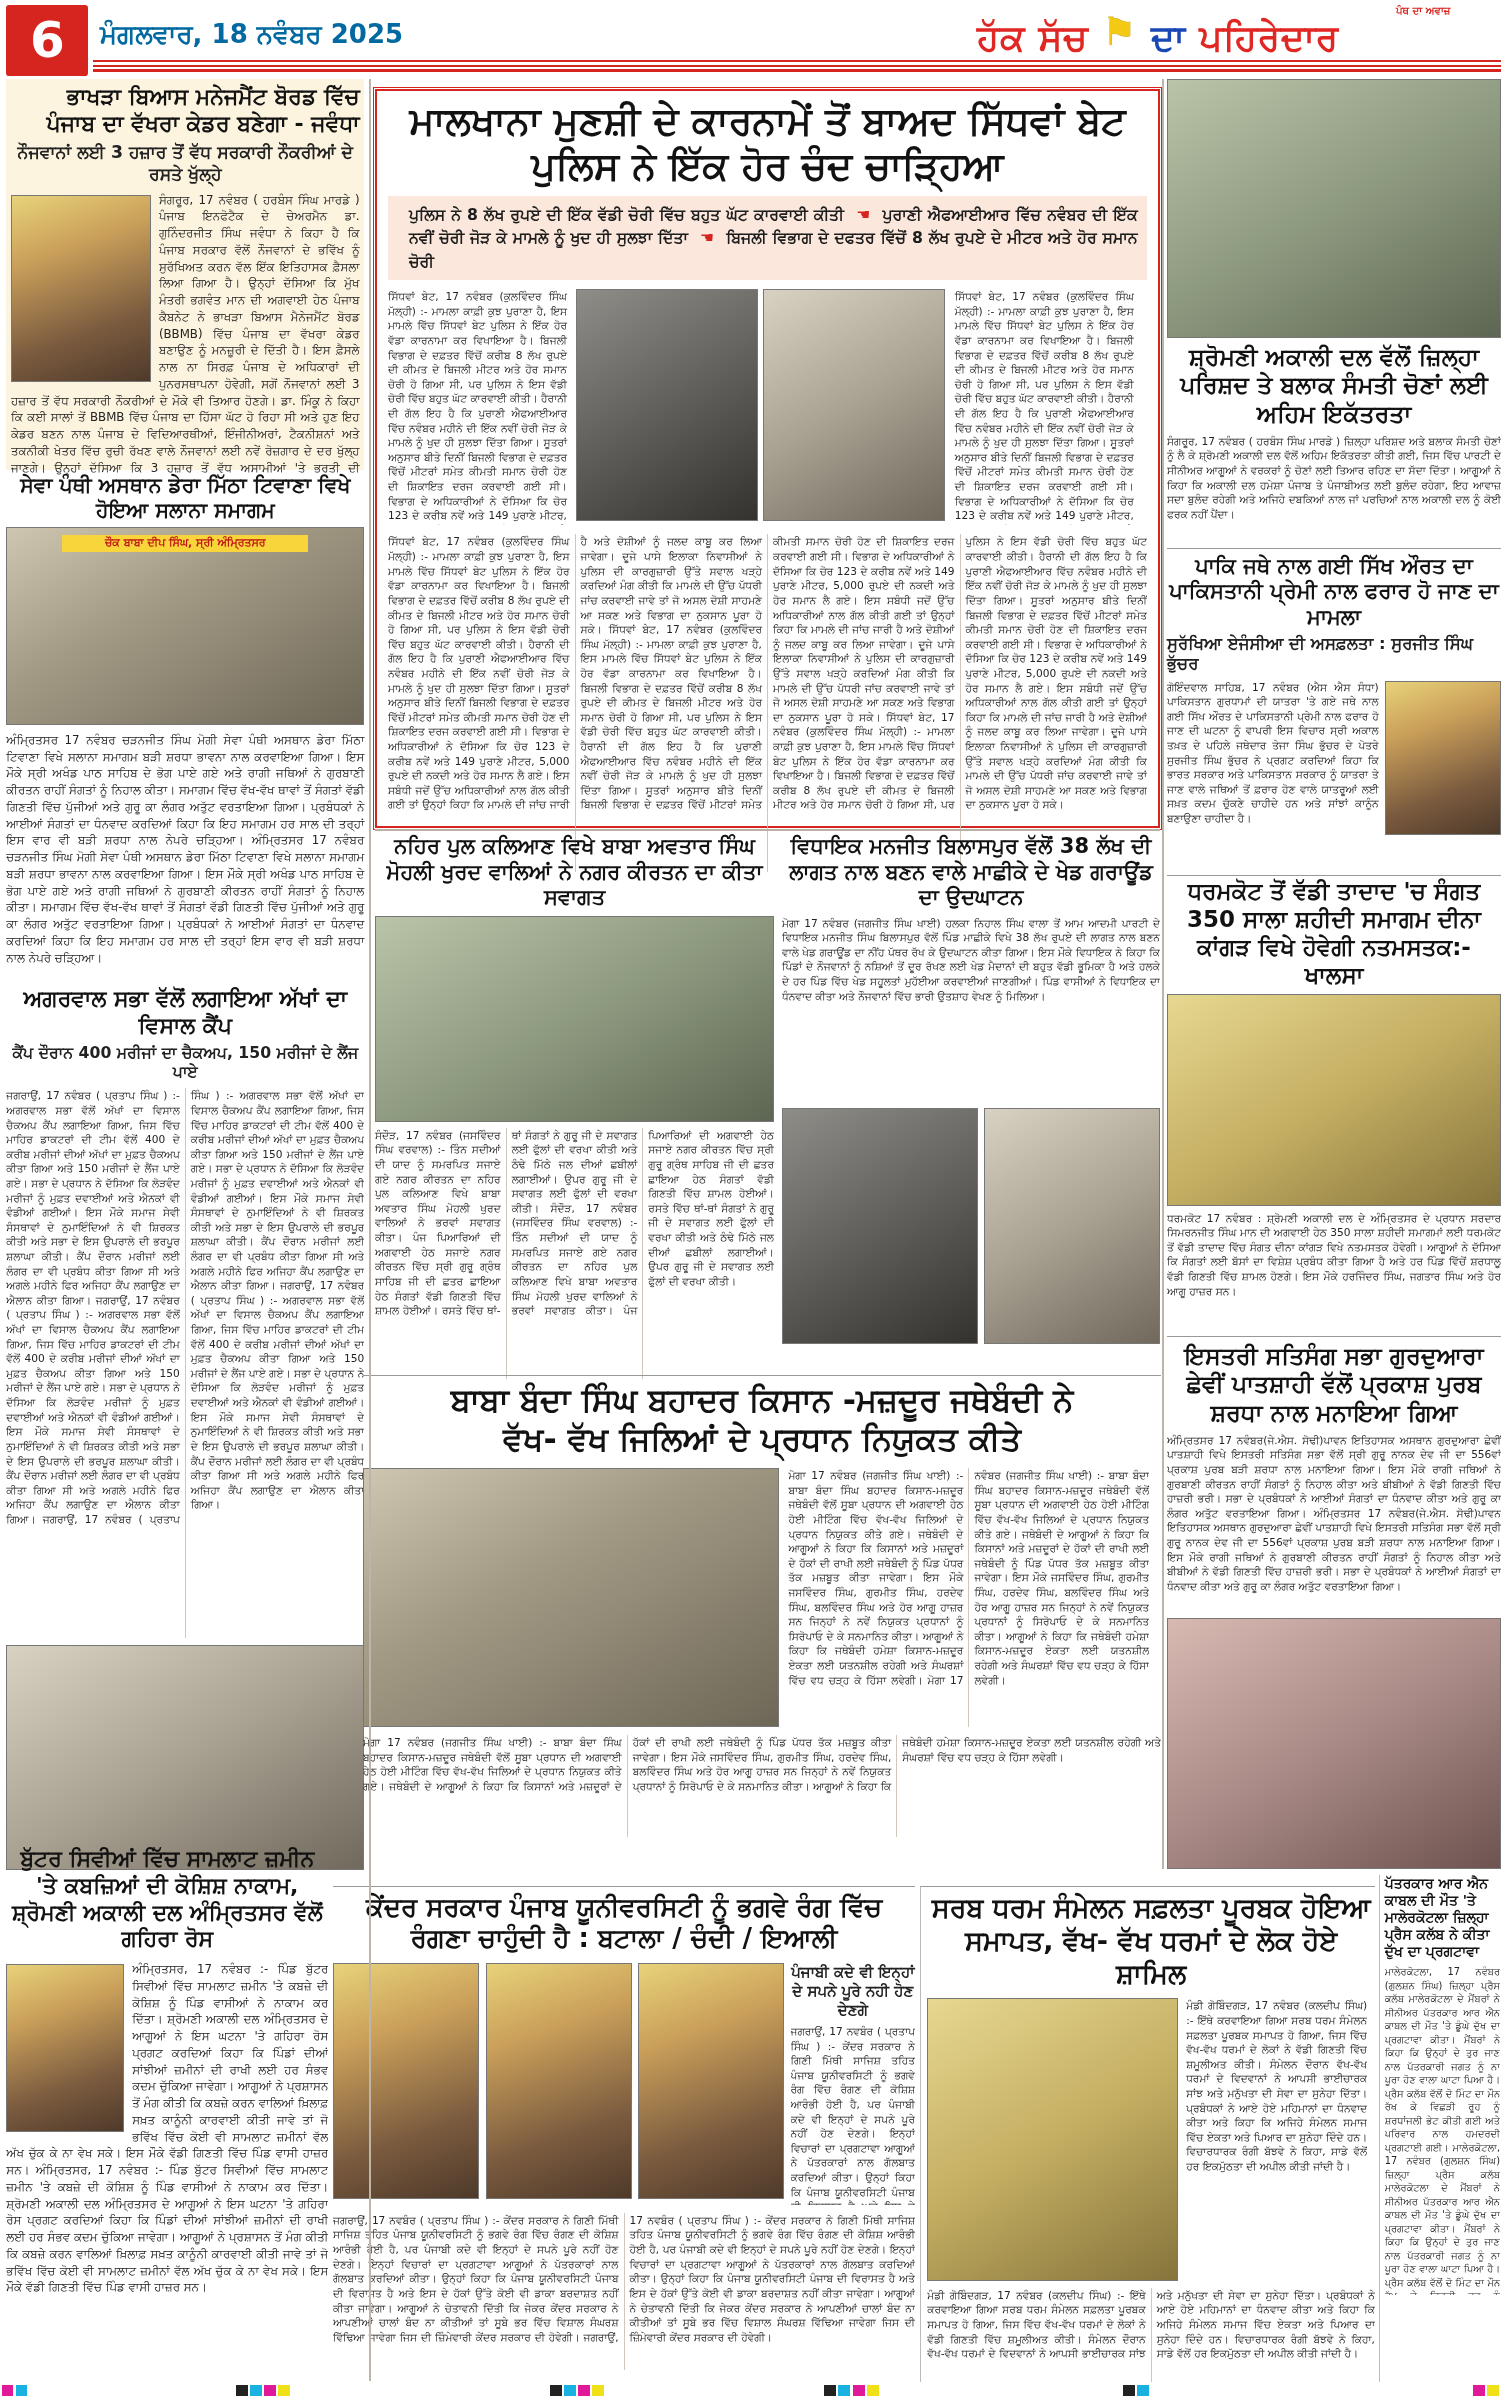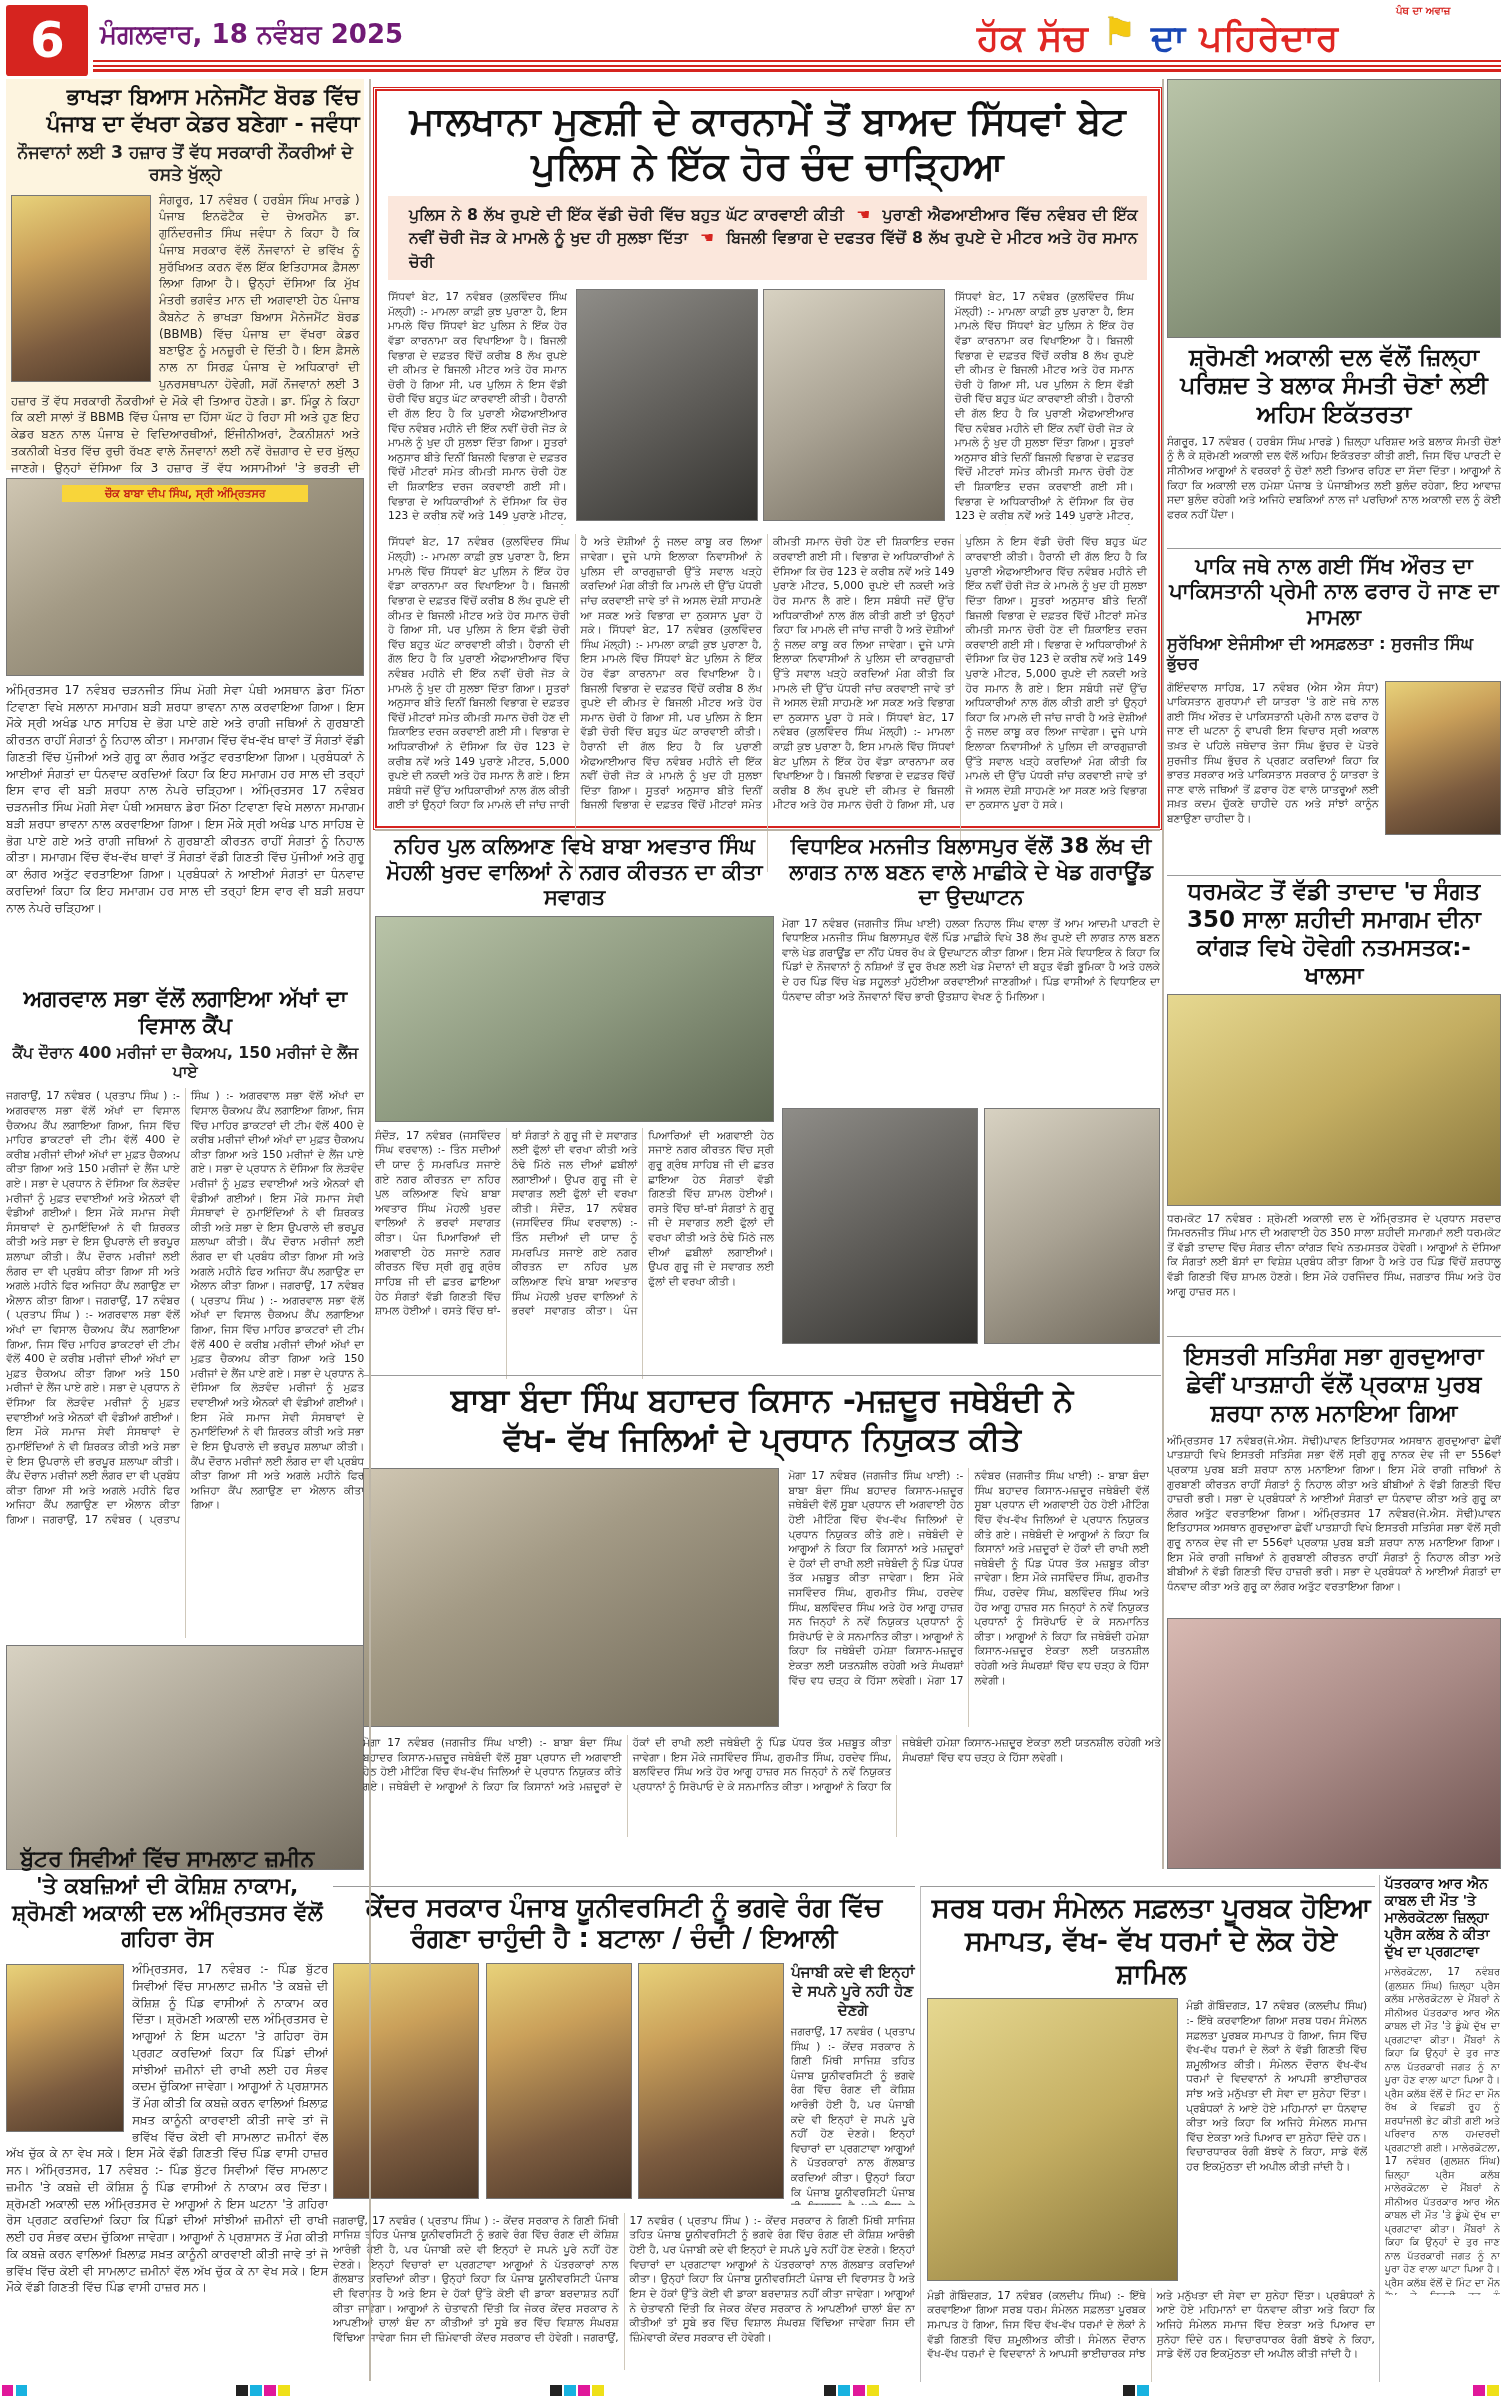--- a/index.html
+++ b/index.html
@@ -2,21 +2,21 @@
 <html style="font-size:12.6px"><head>
 <meta charset="utf-8">
 <style>
   html,body{margin:0;padding:0;background:#e8e8e8;}
   #page{position:relative;width:1506px;height:2401px;background:#ffffff;
         font-family:"DejaVu Sans","Liberation Sans",sans-serif;color:#1a1a1a;overflow:hidden;
         box-shadow:0 0 4.7px rgba(0,0,0,.3);}
   .abs{position:absolute;}
   
   .pgnum{background:#d6241f;color:#fff;font-weight:bold;font-size:50px;display:flex;align-items:center;justify-content:center;border-radius:3.1px;}
-  .date{font-size:26px;font-weight:bold;color:#701a75;}
+  .date{font-size:26px;font-weight:bold;color:#0369a1;}
   .rules3{background:repeating-linear-gradient(to bottom,#d6241f 0 2.4px,#ffffff 2.4px 4.7px,#d6241f 4.7px 7px,#ffffff 7px 9.4px,#d6241f 9.4px 11.8px);}
   .masthead{font-size:36px;font-weight:bold;color:#e02723;white-space:nowrap;letter-spacing:0.8px;}
   .masthead .blue{color:#1947b5;}
   .masthead .flag{color:#f4c913;font-size:39px;vertical-align:4.7px;text-shadow:0 0 0.8px #8a6d00;}
   .tagline{font-size:10.2px;color:#d6241f;font-weight:bold;}
   
   .hl{font-weight:bold;color:#121212;text-align:center;line-height:1.22;}
   .sub{font-weight:bold;color:#222;text-align:center;line-height:1.25;}
   .body-txt{font-size:11.8px;line-height:1.42;text-align:justify;color:#232323;}
   .body-sm{font-size:10.6px;line-height:1.38;text-align:justify;color:#242424;}
@@ -63,20 +63,21 @@
   <div class="abs cream" style="left:6.3px;top:79px;width:358px;height:391px;padding:4.7px;box-sizing:border-box;">
     <div class="hl" style="font-size:22px;text-align:right;">ਭਾਖੜਾ ਬਿਆਸ ਮਨੇਜਮੈਂਟ ਬੋਰਡ ਵਿੱਚ ਪੰਜਾਬ ਦਾ ਵੱਖਰਾ ਕੇਡਰ ਬਣੇਗਾ - ਜਵੰਧਾ</div>
     <div class="sub" style="font-size:17.3px;margin-top:4.7px;">ਨੌਜਵਾਨਾਂ ਲਈ 3 ਹਜ਼ਾਰ ਤੋਂ ਵੱਧ ਸਰਕਾਰੀ ਨੌਕਰੀਆਂ ਦੇ ਰਸਤੇ ਖੁੱਲ੍ਹੇ</div>
     <div style="margin-top:6.3px;overflow:hidden;height:283px;">
       <div class="photo p-warm" style="float:left;width:140px;height:187px;margin:3.1px 7.9px 3.1px 0;"></div>
       <div class="body-txt">ਸੰਗਰੂਰ, 17 ਨਵੰਬਰ ( ਹਰਬੰਸ ਸਿੰਘ ਮਾਰਡੇ ) ਪੰਜਾਬ ਇਨਫੋਟੈਕ ਦੇ ਚੇਅਰਮੈਨ ਡਾ. ਗੁਨਿੰਦਰਜੀਤ ਸਿੰਘ ਜਵੰਧਾ ਨੇ ਕਿਹਾ ਹੈ ਕਿ ਪੰਜਾਬ ਸਰਕਾਰ ਵੱਲੋਂ ਨੌਜਵਾਨਾਂ ਦੇ ਭਵਿੱਖ ਨੂੰ ਸੁਰੱਖਿਅਤ ਕਰਨ ਵੱਲ ਇੱਕ ਇਤਿਹਾਸਕ ਫ਼ੈਸਲਾ ਲਿਆ ਗਿਆ ਹੈ। ਉਨ੍ਹਾਂ ਦੱਸਿਆ ਕਿ ਮੁੱਖ ਮੰਤਰੀ ਭਗਵੰਤ ਮਾਨ ਦੀ ਅਗਵਾਈ ਹੇਠ ਪੰਜਾਬ ਕੈਬਨੇਟ ਨੇ ਭਾਖੜਾ ਬਿਆਸ ਮੈਨੇਜਮੈਂਟ ਬੋਰਡ (BBMB) ਵਿੱਚ ਪੰਜਾਬ ਦਾ ਵੱਖਰਾ ਕੇਡਰ ਬਣਾਉਣ ਨੂੰ ਮਨਜ਼ੂਰੀ ਦੇ ਦਿੱਤੀ ਹੈ। ਇਸ ਫ਼ੈਸਲੇ ਨਾਲ ਨਾ ਸਿਰਫ਼ ਪੰਜਾਬ ਦੇ ਅਧਿਕਾਰਾਂ ਦੀ ਪੁਨਰਸਥਾਪਨਾ ਹੋਵੇਗੀ, ਸਗੋਂ ਨੌਜਵਾਨਾਂ ਲਈ 3 ਹਜ਼ਾਰ ਤੋਂ ਵੱਧ ਸਰਕਾਰੀ ਨੌਕਰੀਆਂ ਦੇ ਮੌਕੇ ਵੀ ਤਿਆਰ ਹੋਣਗੇ। ਡਾ. ਮਿੰਕੂ ਨੇ ਕਿਹਾ ਕਿ ਕਈ ਸਾਲਾਂ ਤੋਂ BBMB ਵਿੱਚ ਪੰਜਾਬ ਦਾ ਹਿੱਸਾ ਘੱਟ ਹੋ ਰਿਹਾ ਸੀ ਅਤੇ ਹੁਣ ਇਹ ਕੇਡਰ ਬਣਨ ਨਾਲ ਪੰਜਾਬ ਦੇ ਵਿਦਿਆਰਥੀਆਂ, ਇੰਜੀਨੀਅਰਾਂ, ਟੈਕਨੀਸ਼ਨਾਂ ਅਤੇ ਤਕਨੀਕੀ ਖੇਤਰ ਵਿੱਚ ਰੁਚੀ ਰੱਖਣ ਵਾਲੇ ਨੌਜਵਾਨਾਂ ਲਈ ਨਵੇਂ ਰੋਜ਼ਗਾਰ ਦੇ ਦਰ ਖੁੱਲ੍ਹ ਜਾਣਗੇ। ਉਨ੍ਹਾਂ ਦੱਸਿਆ ਕਿ 3 ਹਜ਼ਾਰ ਤੋਂ ਵੱਧ ਅਸਾਮੀਆਂ 'ਤੇ ਭਰਤੀ ਦੀ ਪ੍ਰਕਿਰਿਆ ਜਲਦੀ ਹੀ ਸ਼ੁਰੂ ਹੋਵੇਗੀ, ਉਨ੍ਹਾਂ ਇਹ ਵੀ ਕਿਹਾ ਕਿ ਮੁੱਖ ਮੰਤਰੀ ਭਗਵੰਤ ਮਾਨ ਵੱਲੋਂ ਨੌਜਵਾਨਾਂ ਦੇ ਭਲੇ ਲਈ ਲਏ ਫ਼ੈਸਲੇ ਸ਼ਲਾਘਾਯੋਗ ਹਨ ਅਤੇ ਜਲਦੀ ਹੀ ਇਸਦੇ ਨਤੀਜੇ ਜ਼ਮੀਨੀ ਪੱਧਰ 'ਤੇ ਵੀ ਵੇਖਣ ਨੂੰ ਮਿਲਣਗੇ।</div>
     </div>
   </div>
 
   <div class="abs" style="left:6.3px;top:473px;width:358px;height:510px;">
+    <div class="hl" style="font-size:20.4px;">ਸੇਵਾ ਪੰਥੀ ਅਸਥਾਨ ਡੇਰਾ ਮਿੱਠਾ ਟਿਵਾਣਾ ਵਿਖੇ ਹੋਇਆ ਸਲਾਨਾ ਸਮਾਗਮ</div>
     <div class="photo p-crowd" style="width:358px;height:198px;margin-top:4.7px;position:relative;">
       <div class="caption-bar" style="position:absolute;left:55px;top:6.3px;right:55px;padding:1.6px 4.7px;">ਚੌਕ ਬਾਬਾ ਦੀਪ ਸਿੰਘ, ਸ੍ਰੀ ਅੰਮ੍ਰਿਤਸਰ</div>
     </div>
     <div class="body-txt" style="margin-top:6.3px;">ਅੰਮ੍ਰਿਤਸਰ 17 ਨਵੰਬਰ ਚੜਨਜੀਤ ਸਿੰਘ ਮੋਗੀ ਸੇਵਾ ਪੰਥੀ ਅਸਥਾਨ ਡੇਰਾ ਮਿੱਠਾ ਟਿਵਾਣਾ ਵਿਖੇ ਸਲਾਨਾ ਸਮਾਗਮ ਬੜੀ ਸ਼ਰਧਾ ਭਾਵਨਾ ਨਾਲ ਕਰਵਾਇਆ ਗਿਆ। ਇਸ ਮੌਕੇ ਸ੍ਰੀ ਅਖੰਡ ਪਾਠ ਸਾਹਿਬ ਦੇ ਭੋਗ ਪਾਏ ਗਏ ਅਤੇ ਰਾਗੀ ਜਥਿਆਂ ਨੇ ਗੁਰਬਾਣੀ ਕੀਰਤਨ ਰਾਹੀਂ ਸੰਗਤਾਂ ਨੂੰ ਨਿਹਾਲ ਕੀਤਾ। ਸਮਾਗਮ ਵਿੱਚ ਵੱਖ-ਵੱਖ ਥਾਵਾਂ ਤੋਂ ਸੰਗਤਾਂ ਵੱਡੀ ਗਿਣਤੀ ਵਿੱਚ ਪੁੱਜੀਆਂ ਅਤੇ ਗੁਰੂ ਕਾ ਲੰਗਰ ਅਤੁੱਟ ਵਰਤਾਇਆ ਗਿਆ। ਪ੍ਰਬੰਧਕਾਂ ਨੇ ਆਈਆਂ ਸੰਗਤਾਂ ਦਾ ਧੰਨਵਾਦ ਕਰਦਿਆਂ ਕਿਹਾ ਕਿ ਇਹ ਸਮਾਗਮ ਹਰ ਸਾਲ ਦੀ ਤਰ੍ਹਾਂ ਇਸ ਵਾਰ ਵੀ ਬੜੀ ਸ਼ਰਧਾ ਨਾਲ ਨੇਪਰੇ ਚੜ੍ਹਿਆ। ਅੰਮ੍ਰਿਤਸਰ 17 ਨਵੰਬਰ ਚੜਨਜੀਤ ਸਿੰਘ ਮੋਗੀ ਸੇਵਾ ਪੰਥੀ ਅਸਥਾਨ ਡੇਰਾ ਮਿੱਠਾ ਟਿਵਾਣਾ ਵਿਖੇ ਸਲਾਨਾ ਸਮਾਗਮ ਬੜੀ ਸ਼ਰਧਾ ਭਾਵਨਾ ਨਾਲ ਕਰਵਾਇਆ ਗਿਆ। ਇਸ ਮੌਕੇ ਸ੍ਰੀ ਅਖੰਡ ਪਾਠ ਸਾਹਿਬ ਦੇ ਭੋਗ ਪਾਏ ਗਏ ਅਤੇ ਰਾਗੀ ਜਥਿਆਂ ਨੇ ਗੁਰਬਾਣੀ ਕੀਰਤਨ ਰਾਹੀਂ ਸੰਗਤਾਂ ਨੂੰ ਨਿਹਾਲ ਕੀਤਾ। ਸਮਾਗਮ ਵਿੱਚ ਵੱਖ-ਵੱਖ ਥਾਵਾਂ ਤੋਂ ਸੰਗਤਾਂ ਵੱਡੀ ਗਿਣਤੀ ਵਿੱਚ ਪੁੱਜੀਆਂ ਅਤੇ ਗੁਰੂ ਕਾ ਲੰਗਰ ਅਤੁੱਟ ਵਰਤਾਇਆ ਗਿਆ। ਪ੍ਰਬੰਧਕਾਂ ਨੇ ਆਈਆਂ ਸੰਗਤਾਂ ਦਾ ਧੰਨਵਾਦ ਕਰਦਿਆਂ ਕਿਹਾ ਕਿ ਇਹ ਸਮਾਗਮ ਹਰ ਸਾਲ ਦੀ ਤਰ੍ਹਾਂ ਇਸ ਵਾਰ ਵੀ ਬੜੀ ਸ਼ਰਧਾ ਨਾਲ ਨੇਪਰੇ ਚੜ੍ਹਿਆ।</div>
   </div>
 
   <div class="abs" style="left:6.3px;top:986px;width:358px;height:853px;">
     <div class="hl" style="font-size:22px;">ਅਗਰਵਾਲ ਸਭਾ ਵੱਲੋਂ ਲਗਾਇਆ ਅੱਖਾਂ ਦਾ ਵਿਸਾਲ ਕੈਂਪ</div>
     <div class="sub" style="font-size:15.7px;margin-top:3.1px;">ਕੈਂਪ ਦੌਰਾਨ 400 ਮਰੀਜਾਂ ਦਾ ਚੈਕਅਪ, 150 ਮਰੀਜਾਂ ਦੇ ਲੈਂਜ ਪਾਏ</div>
     <div class="body-sm cols2" style="margin-top:6.3px;height:550px;overflow:hidden;">ਜਗਰਾਉਂ, 17 ਨਵੰਬਰ ( ਪ੍ਰਤਾਪ ਸਿੰਘ ) :- ਅਗਰਵਾਲ ਸਭਾ ਵੱਲੋਂ ਅੱਖਾਂ ਦਾ ਵਿਸਾਲ ਚੈਕਅਪ ਕੈਂਪ ਲਗਾਇਆ ਗਿਆ, ਜਿਸ ਵਿੱਚ ਮਾਹਿਰ ਡਾਕਟਰਾਂ ਦੀ ਟੀਮ ਵੱਲੋਂ 400 ਦੇ ਕਰੀਬ ਮਰੀਜਾਂ ਦੀਆਂ ਅੱਖਾਂ ਦਾ ਮੁਫ਼ਤ ਚੈਕਅਪ ਕੀਤਾ ਗਿਆ ਅਤੇ 150 ਮਰੀਜਾਂ ਦੇ ਲੈਂਜ ਪਾਏ ਗਏ। ਸਭਾ ਦੇ ਪ੍ਰਧਾਨ ਨੇ ਦੱਸਿਆ ਕਿ ਲੋੜਵੰਦ ਮਰੀਜਾਂ ਨੂੰ ਮੁਫ਼ਤ ਦਵਾਈਆਂ ਅਤੇ ਐਨਕਾਂ ਵੀ ਵੰਡੀਆਂ ਗਈਆਂ। ਇਸ ਮੌਕੇ ਸਮਾਜ ਸੇਵੀ ਸੰਸਥਾਵਾਂ ਦੇ ਨੁਮਾਇੰਦਿਆਂ ਨੇ ਵੀ ਸ਼ਿਰਕਤ ਕੀਤੀ ਅਤੇ ਸਭਾ ਦੇ ਇਸ ਉਪਰਾਲੇ ਦੀ ਭਰਪੂਰ ਸ਼ਲਾਘਾ ਕੀਤੀ। ਕੈਂਪ ਦੌਰਾਨ ਮਰੀਜਾਂ ਲਈ ਲੰਗਰ ਦਾ ਵੀ ਪ੍ਰਬੰਧ ਕੀਤਾ ਗਿਆ ਸੀ ਅਤੇ ਅਗਲੇ ਮਹੀਨੇ ਫਿਰ ਅਜਿਹਾ ਕੈਂਪ ਲਗਾਉਣ ਦਾ ਐਲਾਨ ਕੀਤਾ ਗਿਆ। ਜਗਰਾਉਂ, 17 ਨਵੰਬਰ ( ਪ੍ਰਤਾਪ ਸਿੰਘ ) :- ਅਗਰਵਾਲ ਸਭਾ ਵੱਲੋਂ ਅੱਖਾਂ ਦਾ ਵਿਸਾਲ ਚੈਕਅਪ ਕੈਂਪ ਲਗਾਇਆ ਗਿਆ, ਜਿਸ ਵਿੱਚ ਮਾਹਿਰ ਡਾਕਟਰਾਂ ਦੀ ਟੀਮ ਵੱਲੋਂ 400 ਦੇ ਕਰੀਬ ਮਰੀਜਾਂ ਦੀਆਂ ਅੱਖਾਂ ਦਾ ਮੁਫ਼ਤ ਚੈਕਅਪ ਕੀਤਾ ਗਿਆ ਅਤੇ 150 ਮਰੀਜਾਂ ਦੇ ਲੈਂਜ ਪਾਏ ਗਏ। ਸਭਾ ਦੇ ਪ੍ਰਧਾਨ ਨੇ ਦੱਸਿਆ ਕਿ ਲੋੜਵੰਦ ਮਰੀਜਾਂ ਨੂੰ ਮੁਫ਼ਤ ਦਵਾਈਆਂ ਅਤੇ ਐਨਕਾਂ ਵੀ ਵੰਡੀਆਂ ਗਈਆਂ। ਇਸ ਮੌਕੇ ਸਮਾਜ ਸੇਵੀ ਸੰਸਥਾਵਾਂ ਦੇ ਨੁਮਾਇੰਦਿਆਂ ਨੇ ਵੀ ਸ਼ਿਰਕਤ ਕੀਤੀ ਅਤੇ ਸਭਾ ਦੇ ਇਸ ਉਪਰਾਲੇ ਦੀ ਭਰਪੂਰ ਸ਼ਲਾਘਾ ਕੀਤੀ। ਕੈਂਪ ਦੌਰਾਨ ਮਰੀਜਾਂ ਲਈ ਲੰਗਰ ਦਾ ਵੀ ਪ੍ਰਬੰਧ ਕੀਤਾ ਗਿਆ ਸੀ ਅਤੇ ਅਗਲੇ ਮਹੀਨੇ ਫਿਰ ਅਜਿਹਾ ਕੈਂਪ ਲਗਾਉਣ ਦਾ ਐਲਾਨ ਕੀਤਾ ਗਿਆ। ਜਗਰਾਉਂ, 17 ਨਵੰਬਰ ( ਪ੍ਰਤਾਪ ਸਿੰਘ ) :- ਅਗਰਵਾਲ ਸਭਾ ਵੱਲੋਂ ਅੱਖਾਂ ਦਾ ਵਿਸਾਲ ਚੈਕਅਪ ਕੈਂਪ ਲਗਾਇਆ ਗਿਆ, ਜਿਸ ਵਿੱਚ ਮਾਹਿਰ ਡਾਕਟਰਾਂ ਦੀ ਟੀਮ ਵੱਲੋਂ 400 ਦੇ ਕਰੀਬ ਮਰੀਜਾਂ ਦੀਆਂ ਅੱਖਾਂ ਦਾ ਮੁਫ਼ਤ ਚੈਕਅਪ ਕੀਤਾ ਗਿਆ ਅਤੇ 150 ਮਰੀਜਾਂ ਦੇ ਲੈਂਜ ਪਾਏ ਗਏ। ਸਭਾ ਦੇ ਪ੍ਰਧਾਨ ਨੇ ਦੱਸਿਆ ਕਿ ਲੋੜਵੰਦ ਮਰੀਜਾਂ ਨੂੰ ਮੁਫ਼ਤ ਦਵਾਈਆਂ ਅਤੇ ਐਨਕਾਂ ਵੀ ਵੰਡੀਆਂ ਗਈਆਂ। ਇਸ ਮੌਕੇ ਸਮਾਜ ਸੇਵੀ ਸੰਸਥਾਵਾਂ ਦੇ ਨੁਮਾਇੰਦਿਆਂ ਨੇ ਵੀ ਸ਼ਿਰਕਤ ਕੀਤੀ ਅਤੇ ਸਭਾ ਦੇ ਇਸ ਉਪਰਾਲੇ ਦੀ ਭਰਪੂਰ ਸ਼ਲਾਘਾ ਕੀਤੀ। ਕੈਂਪ ਦੌਰਾਨ ਮਰੀਜਾਂ ਲਈ ਲੰਗਰ ਦਾ ਵੀ ਪ੍ਰਬੰਧ ਕੀਤਾ ਗਿਆ ਸੀ ਅਤੇ ਅਗਲੇ ਮਹੀਨੇ ਫਿਰ ਅਜਿਹਾ ਕੈਂਪ ਲਗਾਉਣ ਦਾ ਐਲਾਨ ਕੀਤਾ ਗਿਆ। ਜਗਰਾਉਂ, 17 ਨਵੰਬਰ ( ਪ੍ਰਤਾਪ ਸਿੰਘ ) :- ਅਗਰਵਾਲ ਸਭਾ ਵੱਲੋਂ ਅੱਖਾਂ ਦਾ ਵਿਸਾਲ ਚੈਕਅਪ ਕੈਂਪ ਲਗਾਇਆ ਗਿਆ, ਜਿਸ ਵਿੱਚ ਮਾਹਿਰ ਡਾਕਟਰਾਂ ਦੀ ਟੀਮ ਵੱਲੋਂ 400 ਦੇ ਕਰੀਬ ਮਰੀਜਾਂ ਦੀਆਂ ਅੱਖਾਂ ਦਾ ਮੁਫ਼ਤ ਚੈਕਅਪ ਕੀਤਾ ਗਿਆ ਅਤੇ 150 ਮਰੀਜਾਂ ਦੇ ਲੈਂਜ ਪਾਏ ਗਏ। ਸਭਾ ਦੇ ਪ੍ਰਧਾਨ ਨੇ ਦੱਸਿਆ ਕਿ ਲੋੜਵੰਦ ਮਰੀਜਾਂ ਨੂੰ ਮੁਫ਼ਤ ਦਵਾਈਆਂ ਅਤੇ ਐਨਕਾਂ ਵੀ ਵੰਡੀਆਂ ਗਈਆਂ। ਇਸ ਮੌਕੇ ਸਮਾਜ ਸੇਵੀ ਸੰਸਥਾਵਾਂ ਦੇ ਨੁਮਾਇੰਦਿਆਂ ਨੇ ਵੀ ਸ਼ਿਰਕਤ ਕੀਤੀ ਅਤੇ ਸਭਾ ਦੇ ਇਸ ਉਪਰਾਲੇ ਦੀ ਭਰਪੂਰ ਸ਼ਲਾਘਾ ਕੀਤੀ। ਕੈਂਪ ਦੌਰਾਨ ਮਰੀਜਾਂ ਲਈ ਲੰਗਰ ਦਾ ਵੀ ਪ੍ਰਬੰਧ ਕੀਤਾ ਗਿਆ ਸੀ ਅਤੇ ਅਗਲੇ ਮਹੀਨੇ ਫਿਰ ਅਜਿਹਾ ਕੈਂਪ ਲਗਾਉਣ ਦਾ ਐਲਾਨ ਕੀਤਾ ਗਿਆ।</div>

